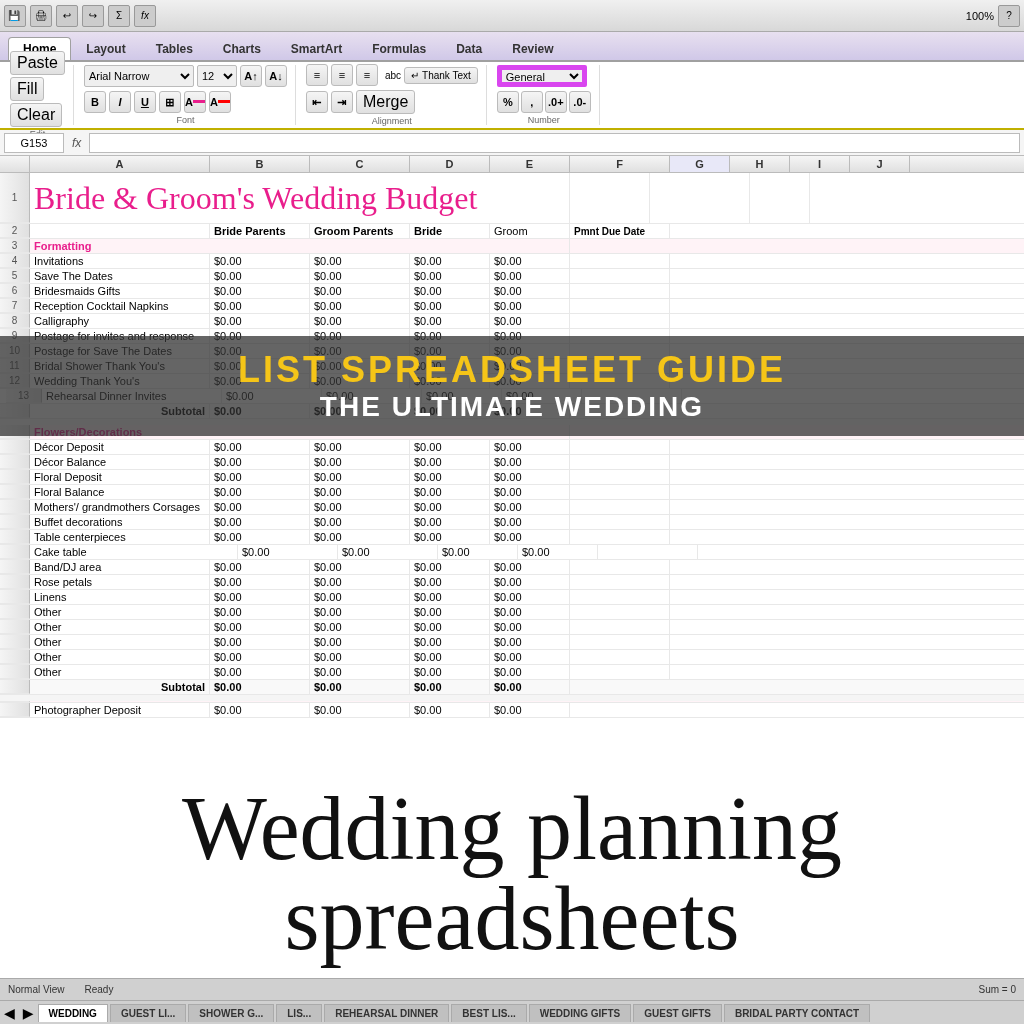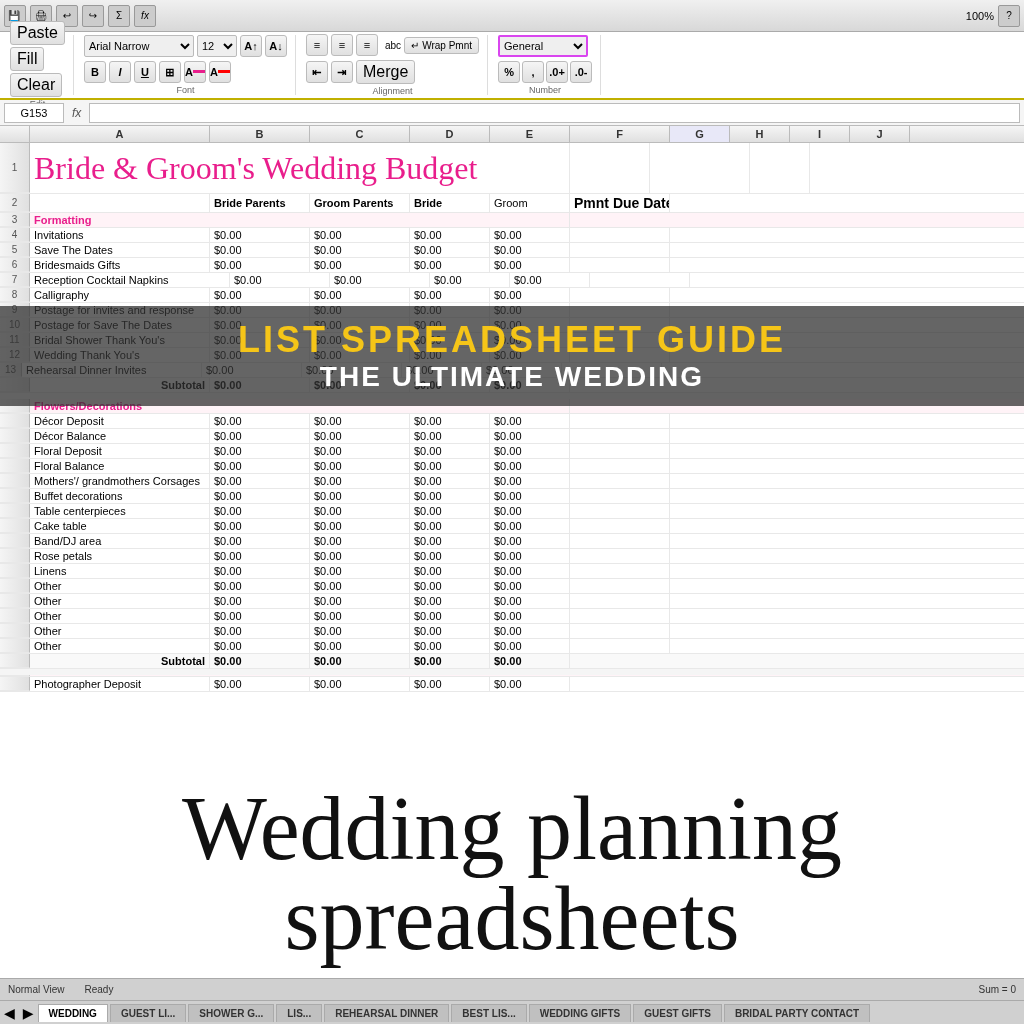--- a/index.html
+++ b/index.html
@@ -98,21 +98,21 @@
       width: 22px; height: 22px;
       background: linear-gradient(to bottom, #f5f5f5, #e0e0e0);
       border: 1px solid #bbb;
       border-radius: 3px;
       font-size: 11px; font-weight: bold;
       display: flex; align-items: center; justify-content: center;
       cursor: pointer;
     }
     .number-select {
       width: 90px; height: 22px; font-size: 11px;
-      border: 2px solid #d946ef; border-radius: 2px;
+      border: 5px solid #d946ef; border-radius: 2px;
     }
 
     
     #formula-bar {
       display: flex;
       align-items: center;
       height: 26px;
       background: #f5f5f5;
       border-bottom: 1px solid #bbb;
       padding: 0 4px;
@@ -313,20 +313,30 @@
     <div class="toolbar-icon">🖨</div>
     <div class="toolbar-icon">↩</div>
     <div class="toolbar-icon">↪</div>
     <div class="toolbar-icon">Σ</div>
     <div class="toolbar-icon" style="font-style:italic;">fx</div>
     <div style="flex:1"></div>
     <span style="font-size:11px;">100%</span>
     <div class="toolbar-icon">?</div>
   </div>
 
+  <div id="ribbon-tabs">
+    <div class="ribbon-tab active">Home</div>
+    <div class="ribbon-tab">Layout</div>
+    <div class="ribbon-tab">Tables</div>
+    <div class="ribbon-tab">Charts</div>
+    <div class="ribbon-tab">SmartArt</div>
+    <div class="ribbon-tab">Formulas</div>
+    <div class="ribbon-tab">Data</div>
+    <div class="ribbon-tab">Review</div>
+  </div>
 
   <div id="ribbon-body">
 
     <div class="ribbon-group">
       <div class="ribbon-row">
         <div class="ribbon-btn">Paste</div>
       </div>
       <div class="ribbon-row" style="margin-top:2px;">
         <div class="ribbon-btn">Fill</div>
       </div>
@@ -363,21 +373,21 @@
       </div>
       <span class="ribbon-group-label">Font</span>
     </div>
 
     <div class="ribbon-group">
       <div class="ribbon-row">
         <div class="format-btn">≡</div>
         <div class="format-btn">≡</div>
         <div class="format-btn">≡</div>
         <span style="font-size:10px;padding-left:4px;">abc</span>
-        <div class="ribbon-btn" style="font-size:10px;">↵ Wrap Pmnt</div>
+        <div class="ribbon-btn" style="font-size:10px;">↵ Thank Text</div>
       </div>
       <div class="ribbon-row" style="margin-top:4px;">
         <div class="format-btn">⇤</div>
         <div class="format-btn">⇥</div>
         <div class="ribbon-btn" style="font-size:16px;">Merge</div>
       </div>
       <span class="ribbon-group-label">Alignment</span>
     </div>
 
     <div class="ribbon-group">
@@ -429,21 +439,21 @@
       <div class="cell" style="width:60px; height:50px;"></div>
     </div>
 
     <div class="spreadsheet-row">
       <div class="row-num" style="width:30px;">2</div>
       <div class="cell" style="width:180px;"></div>
       <div class="cell" style="width:100px; font-weight:bold; font-size:11px;">Bride Parents</div>
       <div class="cell" style="width:100px; font-weight:bold; font-size:11px;">Groom Parents</div>
       <div class="cell" style="width:80px; font-weight:bold;">Bride</div>
       <div class="cell" style="width:80px; font-weight:normal;">Groom</div>
-      <div class="cell" style="width:100px; font-weight:bold; font-size:14px;">Pmnt Due Date</div>
+      <div class="cell" style="width:100px; font-weight:bold; font-size:10px;">Pmnt Due Date</div>
     </div>
 
     <div class="spreadsheet-row section-header">
       <div class="row-num" style="width:30px;">3</div>
       <div class="cell pink" style="width:540px;">Formatting</div>
     </div>
 
     <div id="stationary-items">
         <div class="spreadsheet-row">
     <div class="row-num" style="width:30px;">4</div>
@@ -467,21 +477,21 @@
     <div class="row-num" style="width:30px;">6</div>
     <div class="cell" style="width:180px;">Bridesmaids Gifts</div>
     <div class="cell money" style="width:100px;">$0.00</div>
     <div class="cell money" style="width:100px;">$0.00</div>
     <div class="cell money" style="width:80px;">$0.00</div>
     <div class="cell money" style="width:80px;">$0.00</div>
     <div class="cell" style="width:100px;"></div>
   </div>
         <div class="spreadsheet-row">
     <div class="row-num" style="width:30px;">7</div>
-    <div class="cell" style="width:200px;">Reception Cocktail Napkins</div>
+    <div class="cell" style="width:180px;">Reception Cocktail Napkins</div>
     <div class="cell money" style="width:100px;">$0.00</div>
     <div class="cell money" style="width:100px;">$0.00</div>
     <div class="cell money" style="width:80px;">$0.00</div>
     <div class="cell money" style="width:80px;">$0.00</div>
     <div class="cell" style="width:100px;"></div>
   </div>
         <div class="spreadsheet-row">
     <div class="row-num" style="width:30px;">8</div>
     <div class="cell" style="width:180px;">Calligraphy</div>
     <div class="cell money" style="width:100px;">$0.00</div>
@@ -520,21 +530,21 @@
         <div class="spreadsheet-row">
     <div class="row-num" style="width:30px;">12</div>
     <div class="cell" style="width:180px;">Wedding Thank You's</div>
     <div class="cell money" style="width:100px;">$0.00</div>
     <div class="cell money" style="width:100px;">$0.00</div>
     <div class="cell money" style="width:80px;">$0.00</div>
     <div class="cell money" style="width:80px;">$0.00</div>
     <div class="cell" style="width:100px;"></div>
   </div>
         <div class="spreadsheet-row">
-    <div class="row-num" style="width:22px;">13</div>
+    <div class="row-num" style="width:36px;margin-left:6px;">13</div>
     <div class="cell" style="width:180px;">Rehearsal Dinner Invites</div>
     <div class="cell money" style="width:100px;">$0.00</div>
     <div class="cell money" style="width:100px;">$0.00</div>
     <div class="cell money" style="width:80px;">$0.00</div>
     <div class="cell money" style="width:80px;">$0.00</div>
     <div class="cell" style="width:100px;"></div>
   </div>
       </div>
 
     <div class="spreadsheet-row" style="background:#f9f9f9;">
@@ -612,21 +622,21 @@
     <div class="row-num" style="width:30px;"></div>
     <div class="cell" style="width:180px;">Table centerpieces</div>
     <div class="cell money" style="width:100px;">$0.00</div>
     <div class="cell money" style="width:100px;">$0.00</div>
     <div class="cell money" style="width:80px;">$0.00</div>
     <div class="cell money" style="width:80px;">$0.00</div>
     <div class="cell" style="width:100px;"></div>
   </div>
         <div class="spreadsheet-row">
     <div class="row-num" style="width:30px;"></div>
-    <div class="cell" style="width:180px;">Cake table</div>
+    <div class="cell" style="width:208px;">Cake table</div>
     <div class="cell money" style="width:100px;">$0.00</div>
     <div class="cell money" style="width:100px;">$0.00</div>
     <div class="cell money" style="width:80px;">$0.00</div>
     <div class="cell money" style="width:80px;">$0.00</div>
     <div class="cell" style="width:100px;"></div>
   </div>
         <div class="spreadsheet-row">
     <div class="row-num" style="width:30px;"></div>
     <div class="cell" style="width:180px;">Band/DJ area</div>
     <div class="cell money" style="width:100px;">$0.00</div>

